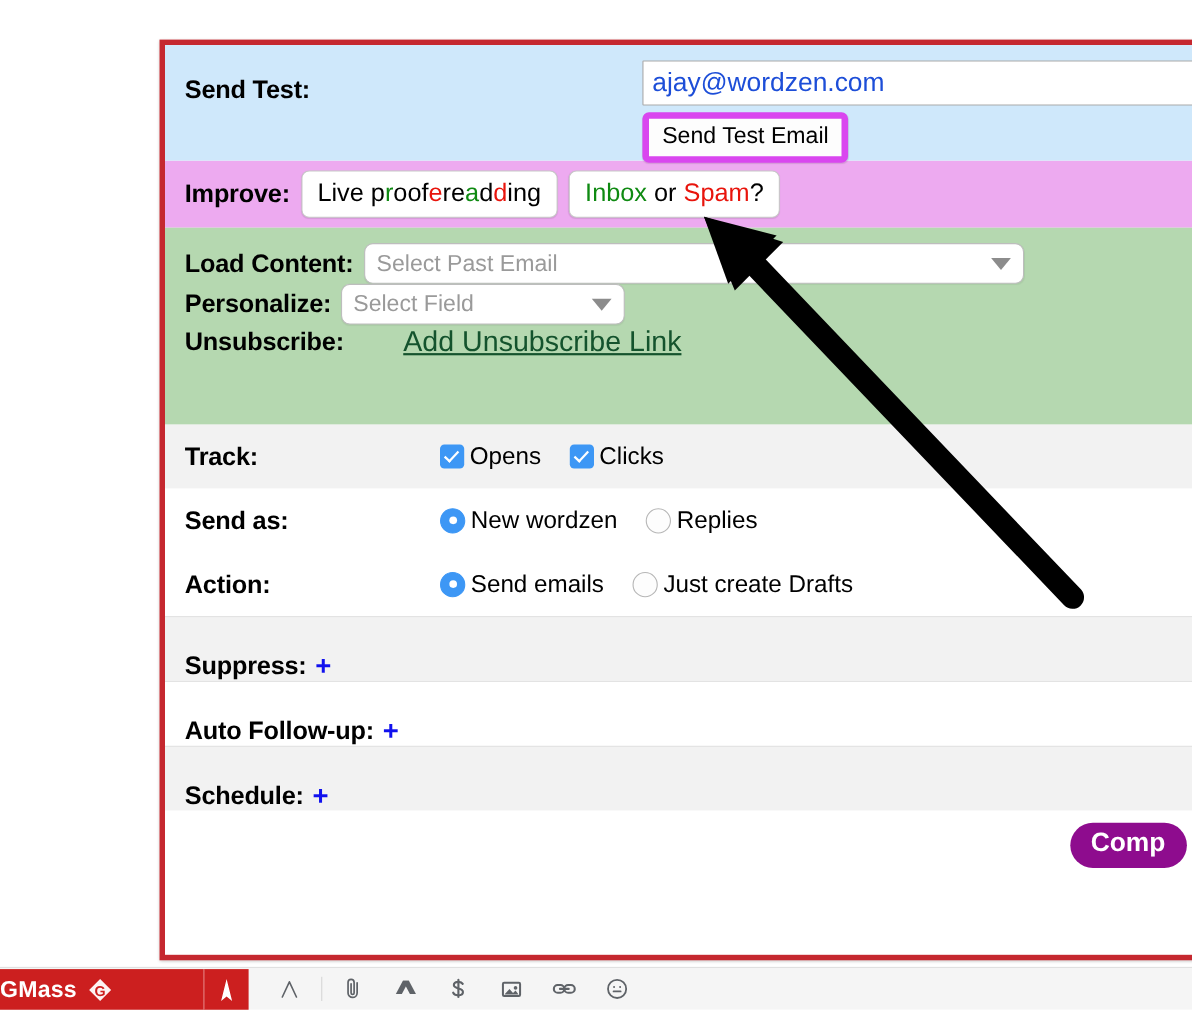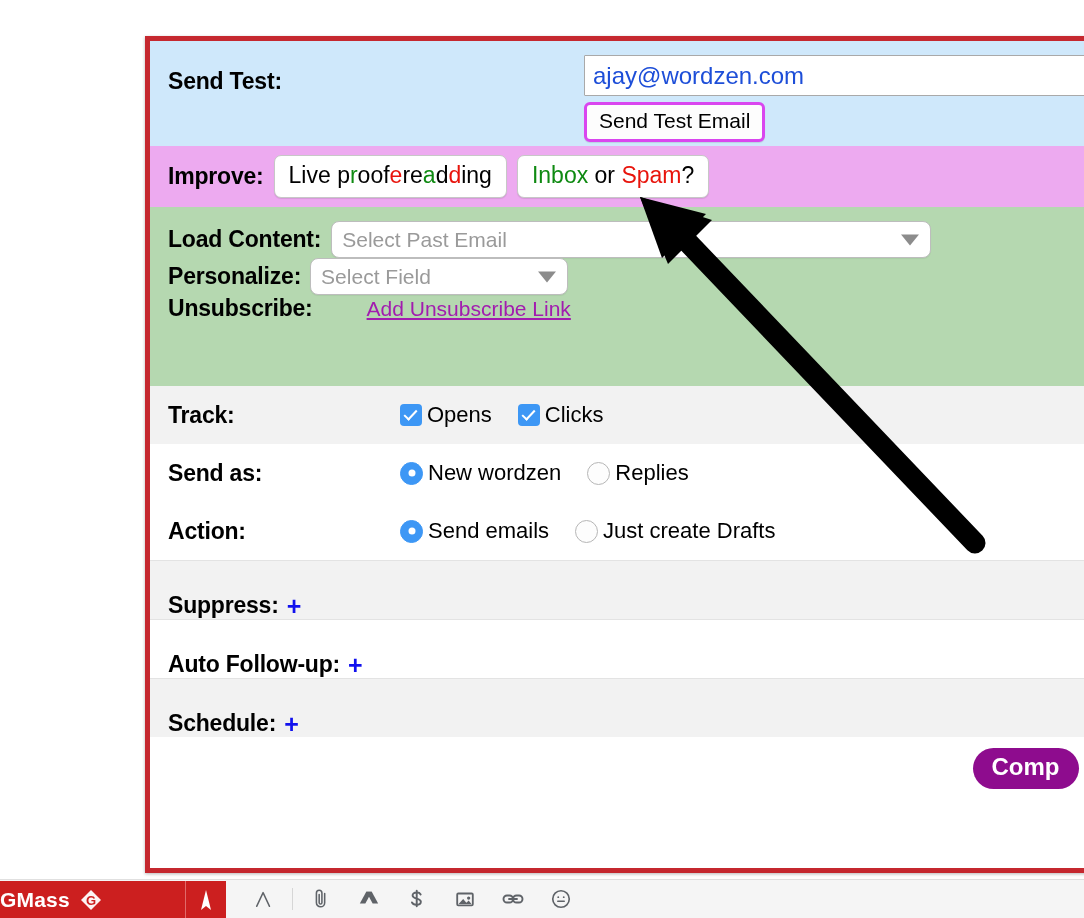--- a/index.html
+++ b/index.html
@@ -70,21 +70,21 @@
     background: #fff;
     border-radius: 1px;
     outline: none;
   }
   #send-test-email-button {
     margin-top: 6px;
     font-family: "Liberation Sans", sans-serif;
     font-size: 21px;
     padding: 4px 12px 6px 12px;
     background: #fdfdfd;
-    border: 3px solid #d946ef;
+    border: 6px solid #d946ef;
     border-radius: 6px;
     color: #000;
     cursor: pointer;
     box-shadow: 0 1px 1px rgba(0,0,0,.10);
   }
 
   
   #improve-row {
     background: #edaaf0;
     padding: 11px 18px 11px 18px;
@@ -141,22 +141,22 @@
     transform: translateY(-50%);
     width: 0; height: 0;
     border-left: 9px solid transparent;
     border-right: 9px solid transparent;
     border-top: 11px solid #8c8c8c;
   }
   #load-content-select { width: 600px; margin-left: 10px; }
   #personalize-select  { width: 258px; margin-left: 9px; }
 
   #unsubscribe-link {
-    font-size: 21px;
-    color: #a21caf;
+    font-size: 26px;
+    color: #14532d;
     text-decoration: underline;
     margin-left: 8px;
     cursor: pointer;
     font-weight: normal;
   }
 
   
   .opt-row {
     height: 58px;
     align-items: center;

